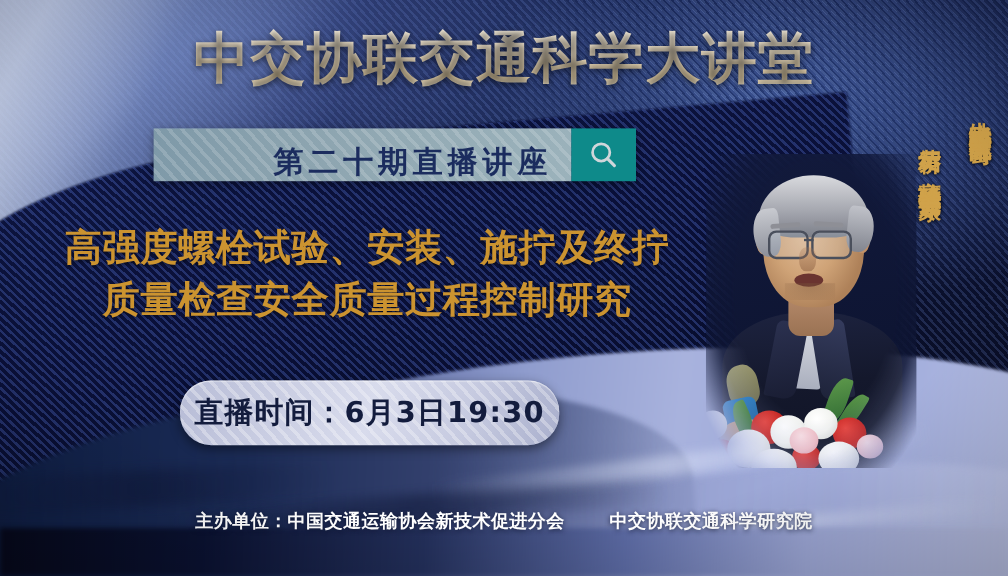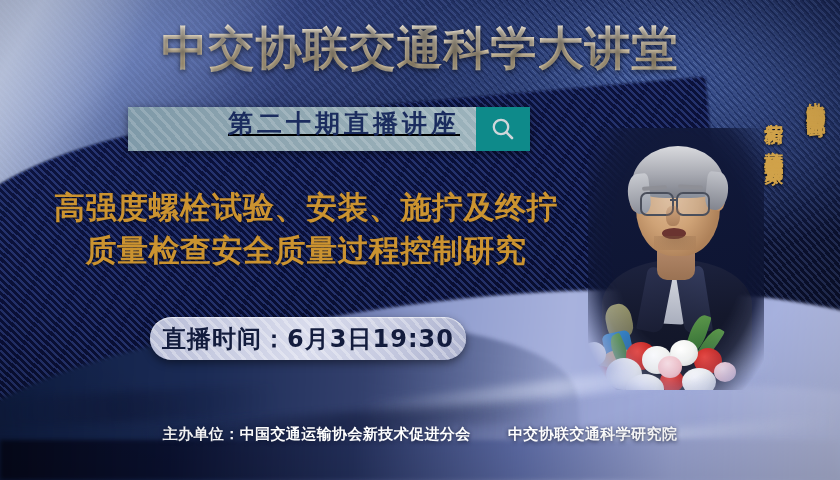--- a/index.html
+++ b/index.html
@@ -203,25 +203,24 @@
     width: 402px; height: 44px;
     display: flex;
     align-items: stretch;
     box-shadow: 0 2px 8px rgba(0,0,0,0.45);
   }
   .subtitle-main {
     position: relative;
     flex: 1;
     background: linear-gradient(100deg, #7e99a8 0%, #8aa2ae 30%, #93aab4 60%, #9bb2bb 100%);
     display: flex;
-    align-items: flex-start;
+    align-items: flex-end;
     justify-content: flex-end;
     padding-right: 16px;
     overflow: hidden;
-    text-decoration: underline;
   }
   .subtitle-main::after {
     content: "";
     position: absolute; inset: 0;
     background-image: repeating-linear-gradient(
       48deg,
       rgba(255,255,255,0.00) 0px,
       rgba(255,255,255,0.00) 5px,
       rgba(255,255,255,0.16) 5px,
       rgba(255,255,255,0.16) 8px
@@ -258,21 +257,21 @@
     letter-spacing: 0.5px;
     font-family: "DejaVu Sans", "Liberation Sans", sans-serif;
     text-shadow: 0 1px 3px rgba(0,0,0,0.5);
   }
   .headline .l2 { display: block; }
 
   
   .time-pill {
     position: absolute;
     left: 150px; top: 317px;
-    width: 316px; height: 43px;
+    width: 316px; height: 54px;
     border-radius: 26px;
     background: linear-gradient(105deg, #b7bcd6 0%, #c9cde2 25%, #d8dbec 50%, #c6cae0 75%, #aab0cd 100%);
     box-shadow: 0 3px 9px rgba(0,0,0,0.45), inset 0 1px 1px rgba(255,255,255,0.6);
     display: flex;
     align-items: center;
     justify-content: center;
     overflow: hidden;
   }
   .time-pill::before {
     content: "";

